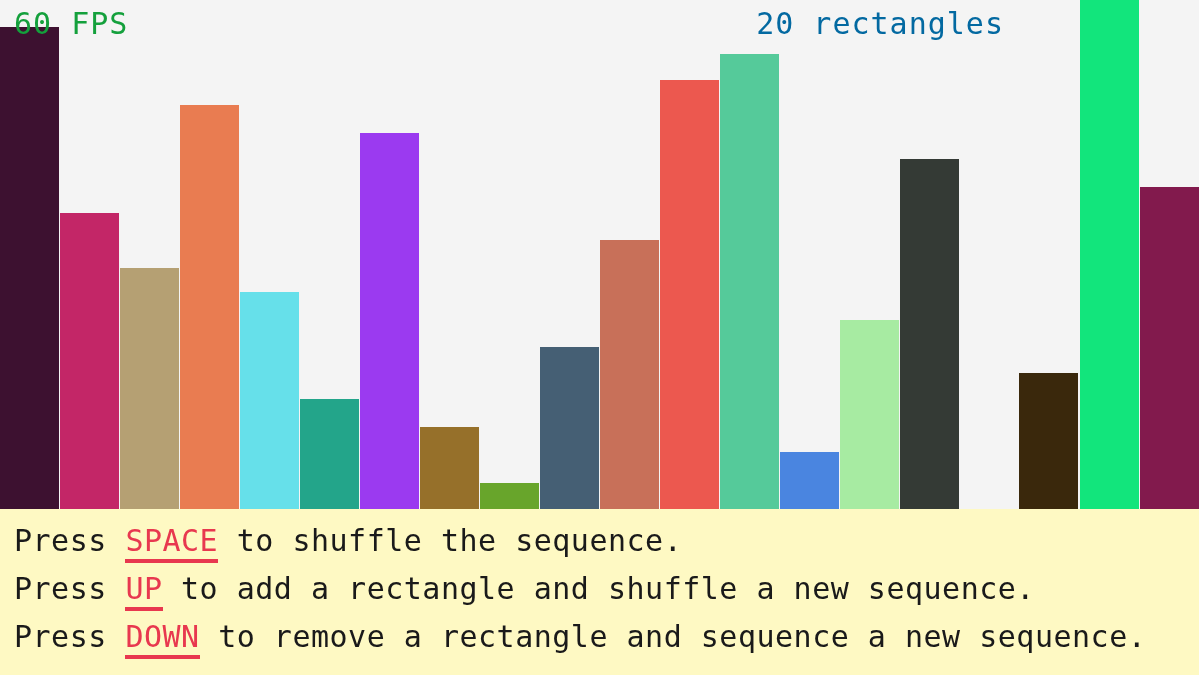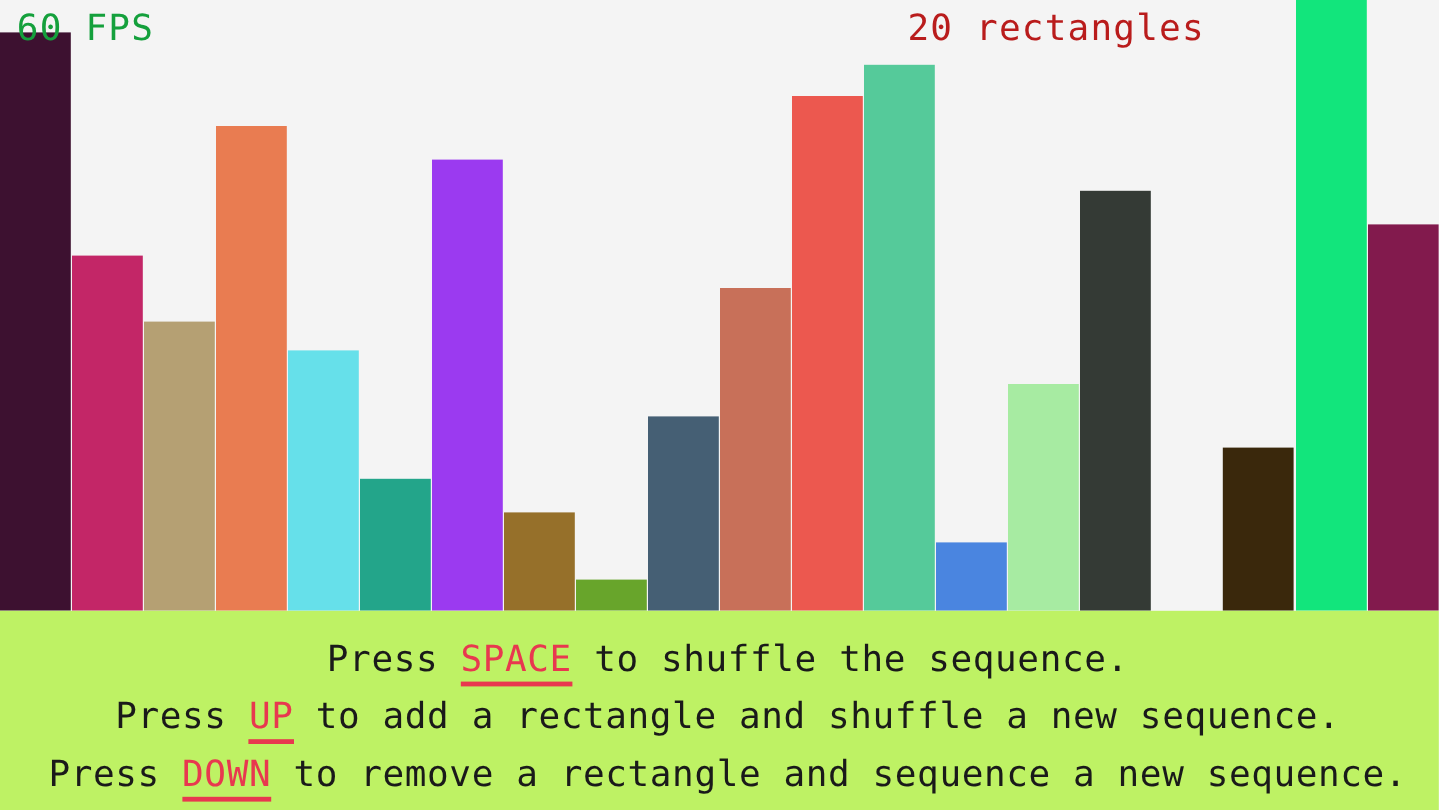--- a/index.html
+++ b/index.html
@@ -13,21 +13,20 @@
     overflow: hidden;
     background: #f4f4f4;
     font-family: "DejaVu Sans Mono", "Liberation Mono", monospace;
   }
 
   #app {
     position: relative;
     width: 1016px;
     height: 675px;
     background: #f4f4f4;
-    text-align: center;
   }
 
   
   #chart-area {
     position: absolute;
     left: 0;
     top: 0;
     width: 1199px;
     height: 509px;
     overflow: hidden;
@@ -51,34 +50,34 @@
     z-index: 5;
   }
 
   #count-label {
     position: absolute;
     right: 12px;
     top: 9px;
     font-size: 30px;
     line-height: 30px;
     letter-spacing: 1px;
-    color: #b91c1c;
+    color: #0369a1;
     white-space: nowrap;
     z-index: 5;
   }
 
   
   #instructions {
     position: absolute;
     left: 0;
     top: 509px;
     width: 1199px;
     height: 166px;
-    background: #bef264;
-    padding-top: 17px;
+    background: #fef9c3;
+    padding-top: 8px;
     box-sizing: border-box;
   }
 
   .instruction-line {
     position: relative;
     margin: 0 0 0 14px;
     height: 48px;
     font-size: 30px;
     line-height: 48px;
     color: #1a1a1a;

